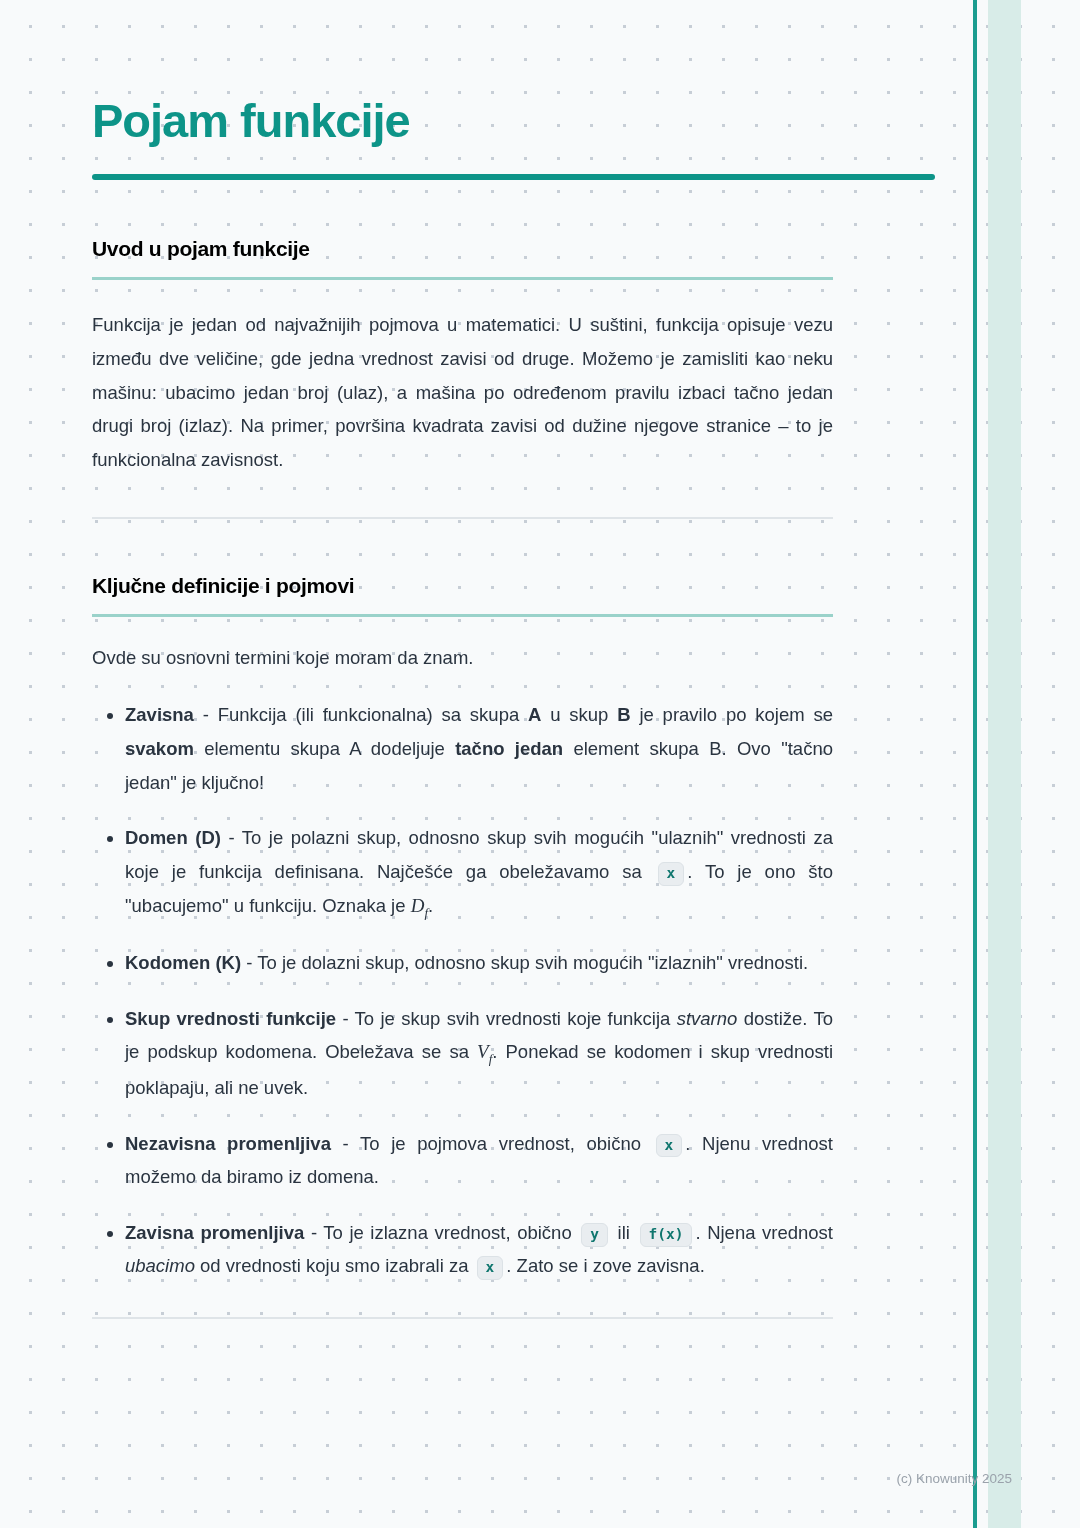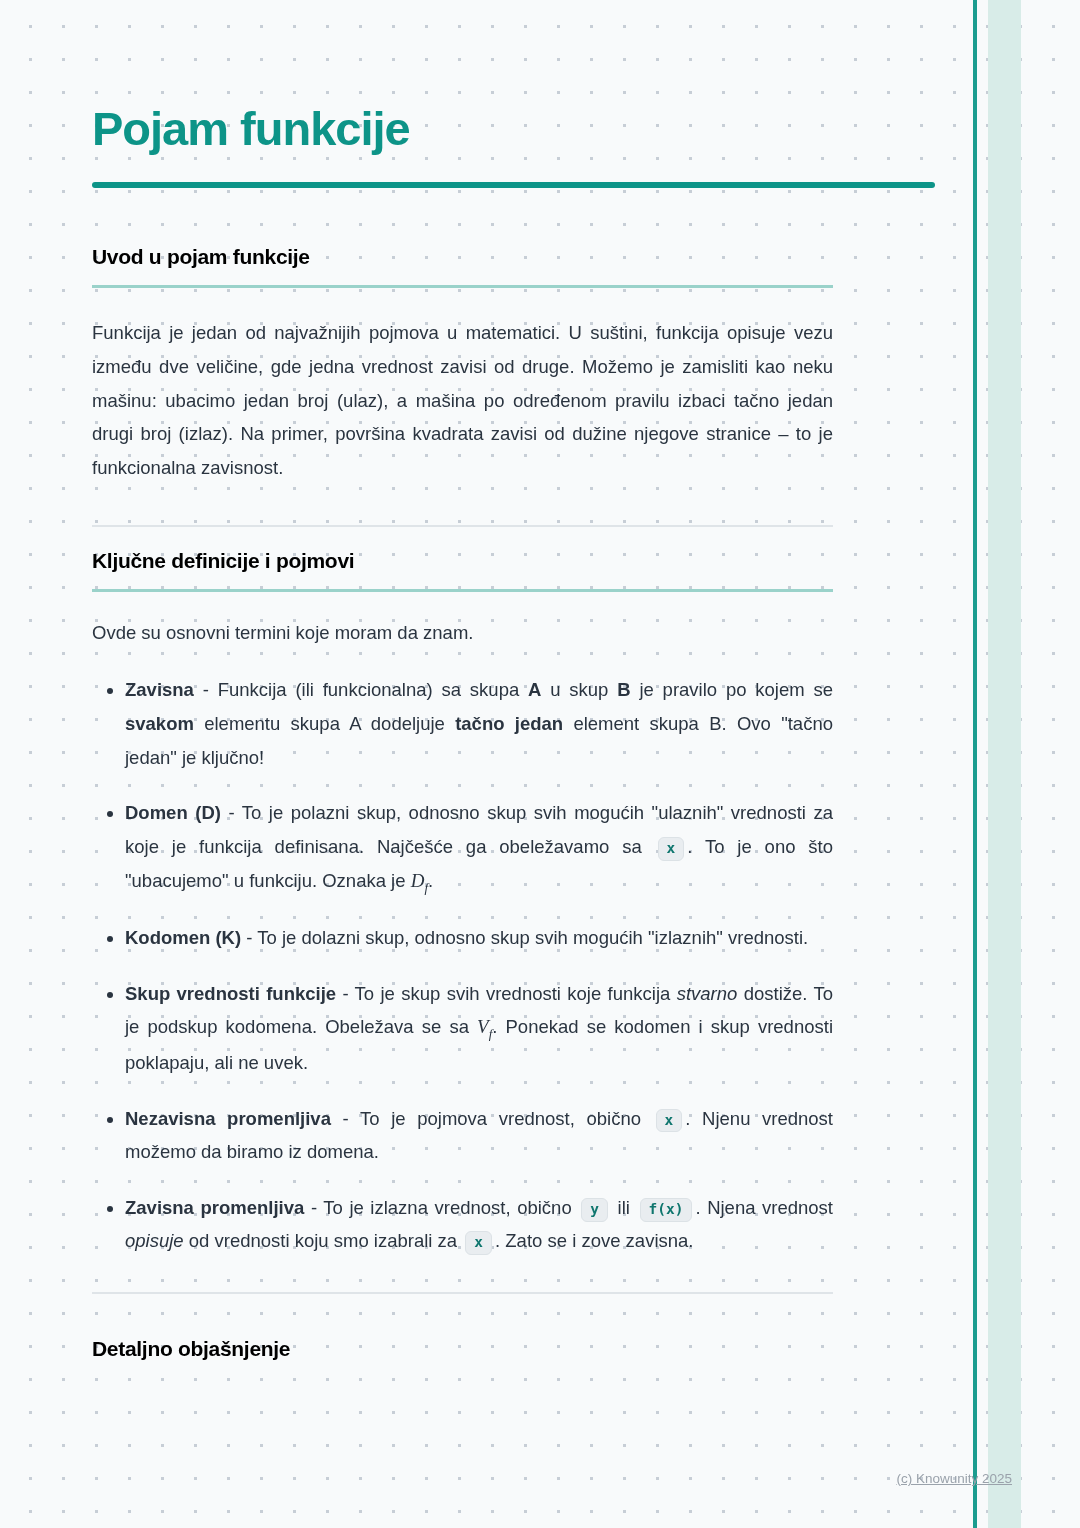--- a/index.html
+++ b/index.html
@@ -16,38 +16,38 @@
   }
   .edge-line {
     position: absolute; top: 0; bottom: 0; left: 973px; width: 4px;
     background: #1b9c8f; z-index: 2;
   }
   .edge-strip {
     position: absolute; top: 0; bottom: 0; left: 988px; width: 33px;
     background: #d8ece8; z-index: 1;
   }
   .content {
-    position: absolute; left: 92px; top: 8px; width: 741px; z-index: 3;
+    position: absolute; left: 92px; top: 0; width: 741px; z-index: 3;
   }
   h1 {
     margin-top: 94px;
     font-size: 47px; font-weight: 800; letter-spacing: -1px;
     color: #0d9488; line-height: 1.15;
   }
   .title-rule {
     margin-top: 26px; width: 843px; height: 6px;
     background: #0d9488; border-radius: 3px;
   }
   h2 {
     font-size: 21px; font-weight: 700; letter-spacing: -0.3px;
     color: #000000; line-height: 1.2;
     padding-bottom: 16px; border-bottom: 3px solid #9ad2ca;
   }
   h2.first { margin-top: 56px; }
-  h2.second { margin-top: 21px; }
+  h2.second { margin-top: 54px; }
   h2.last { margin-top: 42px; border-bottom: none; padding-bottom: 0; }
   .body-text {
     margin-top: 28px;
     font-size: 18.5px; line-height: 1.82; text-align: justify;
   }
   .intro-line { margin-top: 24px; font-size: 18.5px; line-height: 1.82; }
   .divider {
     border: none; border-top: 2px solid #dfe4e8;
     margin-top: 40px; width: 741px;
   }
@@ -75,21 +75,21 @@
     vertical-align: baseline;
   }
   .math {
     font-family: Liberation Serif, serif;
     font-style: italic;
     font-size: 19px;
   }
   .math sub { font-size: 13px; font-style: italic; }
   .copyright {
     position: absolute; right: 68px; bottom: 42px;
-    font-size: 13.5px; color: #9aa2ab; z-index: 5; text-decoration: underline;
+    font-size: 13.5px; color: #9aa2ab; z-index: 5;
   }
 </style>
 </head>
 <body>
 
 <div class="edge-line"></div>
 <div class="edge-strip"></div>
 
 <div class="content">
 
@@ -105,25 +105,22 @@
 
   <section>
     <h2 class="second">Ključne definicije i pojmovi</h2>
     <p class="intro-line">Ovde su osnovni termini koje moram da znam.</p>
     <ul class="def-list">
       <li><span><span class="b">Zavisna</span><span> - Funkcija (ili funkcionalna) sa skupa </span><span class="b">A</span><span> u skup </span><span class="b">B</span><span> je pravilo po kojem se </span><span class="b">svakom</span><span> elementu skupa A dodeljuje </span><span class="b">tačno jedan</span><span> element skupa B. Ovo "tačno jedan" je ključno!</span></span></li>
       <li><span><span class="b">Domen (D)</span><span> - To je polazni skup, odnosno skup svih mogućih "ulaznih" vrednosti za koje je funkcija definisana. Najčešće ga obeležavamo sa </span><code class="badge">x</code><span>. To je ono što "ubacujemo" u funkciju. Oznaka je </span><span class="math">D<sub>f</sub></span><span>.</span></span></li>
       <li><span><span class="b">Kodomen (K)</span><span> - To je dolazni skup, odnosno skup svih mogućih "izlaznih" vrednosti.</span></span></li>
       <li><span><span class="b">Skup vrednosti funkcije</span><span> - To je skup svih vrednosti koje funkcija </span><span class="i">stvarno</span><span> dostiže. To je podskup kodomena. Obeležava se sa </span><span class="math">V<sub>f</sub></span><span>. Ponekad se kodomen i skup vrednosti poklapaju, ali ne uvek.</span></span></li>
       <li><span><span class="b">Nezavisna promenljiva</span><span> - To je pojmova vrednost, obično </span><code class="badge">x</code><span>. Njenu vrednost možemo da biramo iz domena.</span></span></li>
-      <li><span><span class="b">Zavisna promenljiva</span><span> - To je izlazna vrednost, obično </span><code class="badge">y</code><span> ili </span><code class="badge">f(x)</code><span>. Njena vrednost </span><span class="i">opisuje</span><span> od vrednosti koju smo izabrali za </span><code class="badge">x</code><span>. Zato se i zove zavisna.</span></span></li>
+      <li><span><span class="b">Zavisna promenljiva</span><span> - To je izlazna vrednost, obično </span><code class="badge">y</code><span> ili </span><code class="badge">f(x)</code><span>. Njena vrednost </span><span class="i">ubacimo</span><span> od vrednosti koju smo izabrali za </span><code class="badge">x</code><span>. Zato se i zove zavisna.</span></span></li>
     </ul>
   </section>
 
   <hr class="divider second">
 
-  <section>
-    <h2 class="last">Detaljno objašnjenje</h2>
-  </section>
 
 </div>
 
 <div class="copyright">(c) Knowunity 2025</div>
 
 </body></html>

